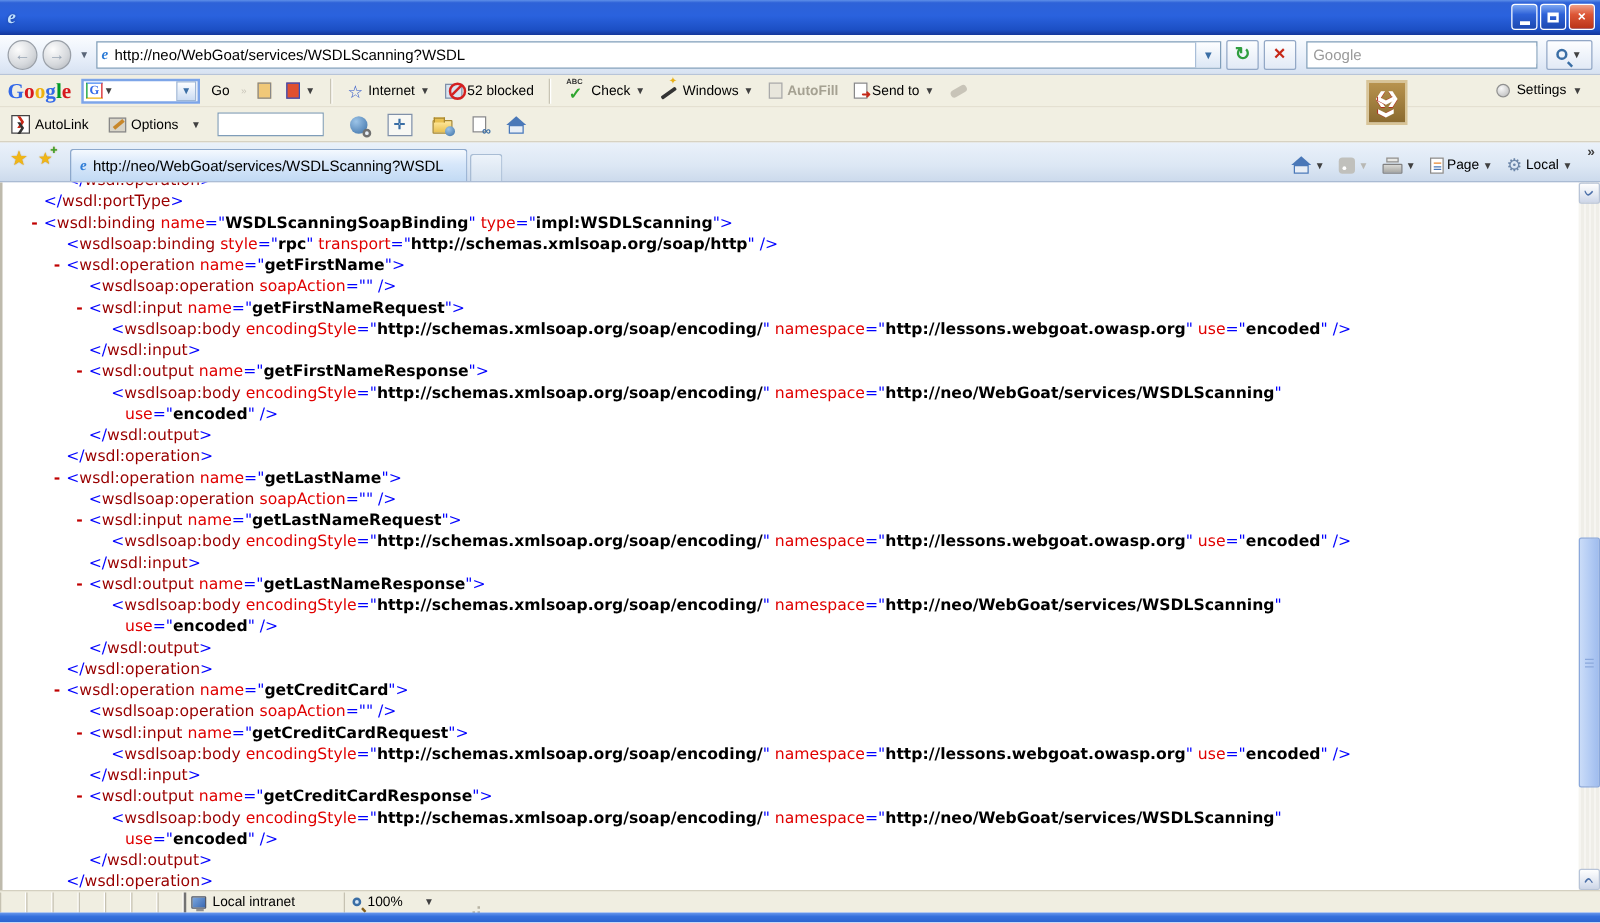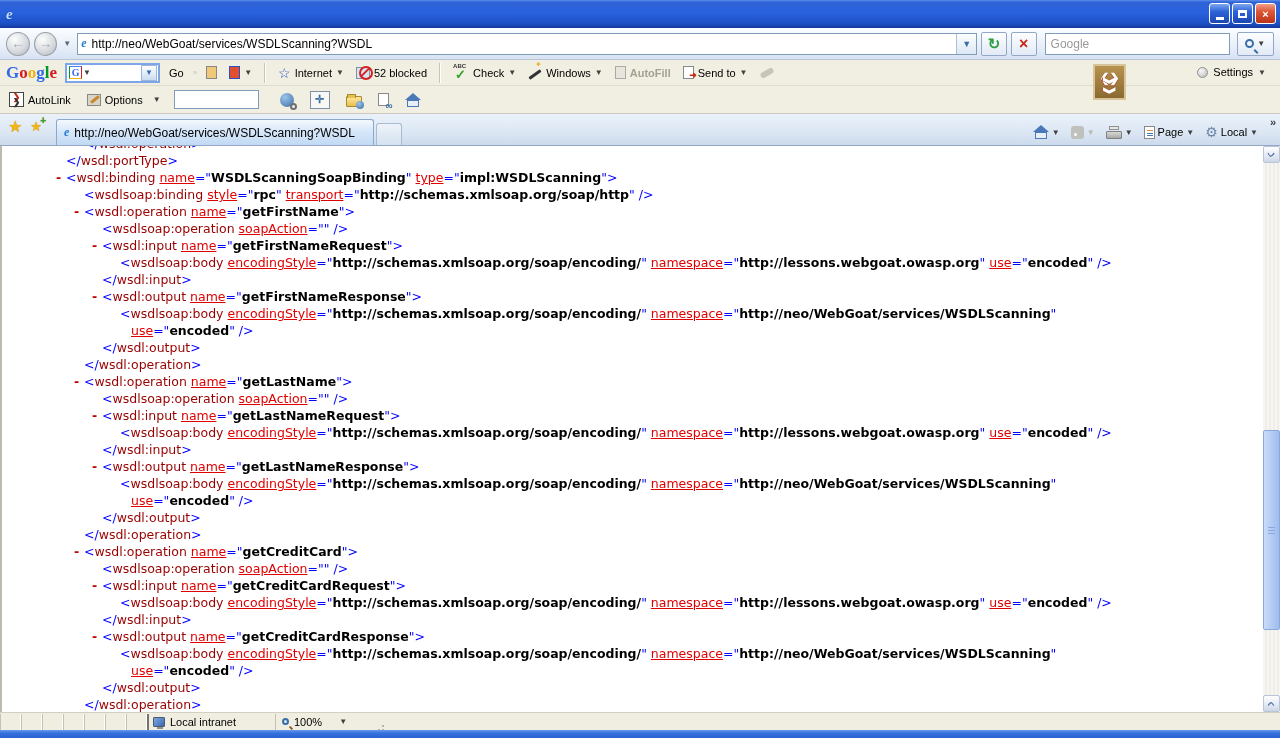--- a/index.html
+++ b/index.html
@@ -101,25 +101,25 @@
   .feed-ico::after { content:""; position:absolute; left:3px; bottom:3px; width:3px; height:3px; border-radius:50%; background:#fff; }
   .printer { position:relative; width:16px; height:13px; }
   .printer .top { position:absolute; top:0; left:3px; width:10px; height:4px; background:#E8E8E4; border:1px solid #909090; }
   .printer .base { position:absolute; bottom:0; left:0; width:16px; height:8px; background:linear-gradient(180deg,#D8D8D4,#A8A8A4); border:1px solid #808080; border-radius:1px; }
   .pagedoc { width:11px; height:13px; background:#fff; border:1px solid #888; position:relative; }
   .pagedoc::before { content:""; position:absolute; left:2px; top:3px; width:6px; height:1px; background:#E88830; box-shadow:0 3px 0 #4A78B8, 0 5px 0 #4A78B8; }
   .gear { color:#6C86A8; font-size:14px; line-height:1; }
   .overflow-chevron { position:absolute; right:4px; top:2px; color:#404040; font-weight:bold; font-size:11px; }
 
   
-  .content { position:absolute; top:146px; left:0; width:1263px; height:566px; background:#fff; border-left:2px solid #BEBAAC; overflow:hidden; padding-top:2px;padding-left:31px; }
+  .content { position:absolute; top:146px; left:0; width:1263px; height:566px; background:#fff; border-left:2px solid #BEBAAC; overflow:hidden; padding-top:2px; }
   .xml-line { position:relative; white-space:pre; font-family:"DejaVu Sans","Liberation Sans",sans-serif; font-size:12.5px; line-height:17px; height:17px; }
   .xml-line.clip { margin-top:-13px; }
   .xmarker { position:absolute; color:#C00000; font-weight:bold; }
-  .xp { color:#0000FF; } .xe { color:#990000; } .xa { color:#E00000;text-decoration:underline; } .xv { color:#000; font-weight:bold; } .xs { color:#000; }
+  .xp { color:#0000FF; } .xe { color:#990000; } .xa { color:#E00000; } .xv { color:#000; font-weight:bold; } .xs { color:#000; }
 
   
   .scrollbar { position:absolute; top:146px; right:0; width:17px; height:566px; background:repeating-linear-gradient(90deg,#F6F5F1 0 2px,#EFEEE8 2px 4px); }
   .sb-btn { position:absolute; left:0; width:17px; height:17px; background:linear-gradient(180deg,#FEFEFE,#E3E8F2 60%,#CDD6E8); border:1px solid #B8C4D8; border-radius:2px; color:#4A6EA8; font-size:9px; font-weight:bold; display:flex; align-items:center; justify-content:center; }
   .sb-btn.up { top:0; } .sb-btn.down { bottom:0; }
   .sb-thumb { position:absolute; left:0; top:284px; width:17px; height:200px; background:linear-gradient(90deg,#CADCF8,#B4CCF4 50%,#9FBCEE); border:1px solid #8AA8DC; border-radius:2px; }
   .sb-thumb::after { content:""; position:absolute; left:4px; top:96px; width:7px; height:1px; background:#8AA8DC; box-shadow:0 3px 0 #8AA8DC, 0 6px 0 #8AA8DC; }
 
   
   .statusbar { position:absolute; left:0; top:712px; width:1280px; height:18px; background:#F0EEE1; border-top:1px solid #D4D0C0; display:flex; align-items:center; font-size:11px; }

